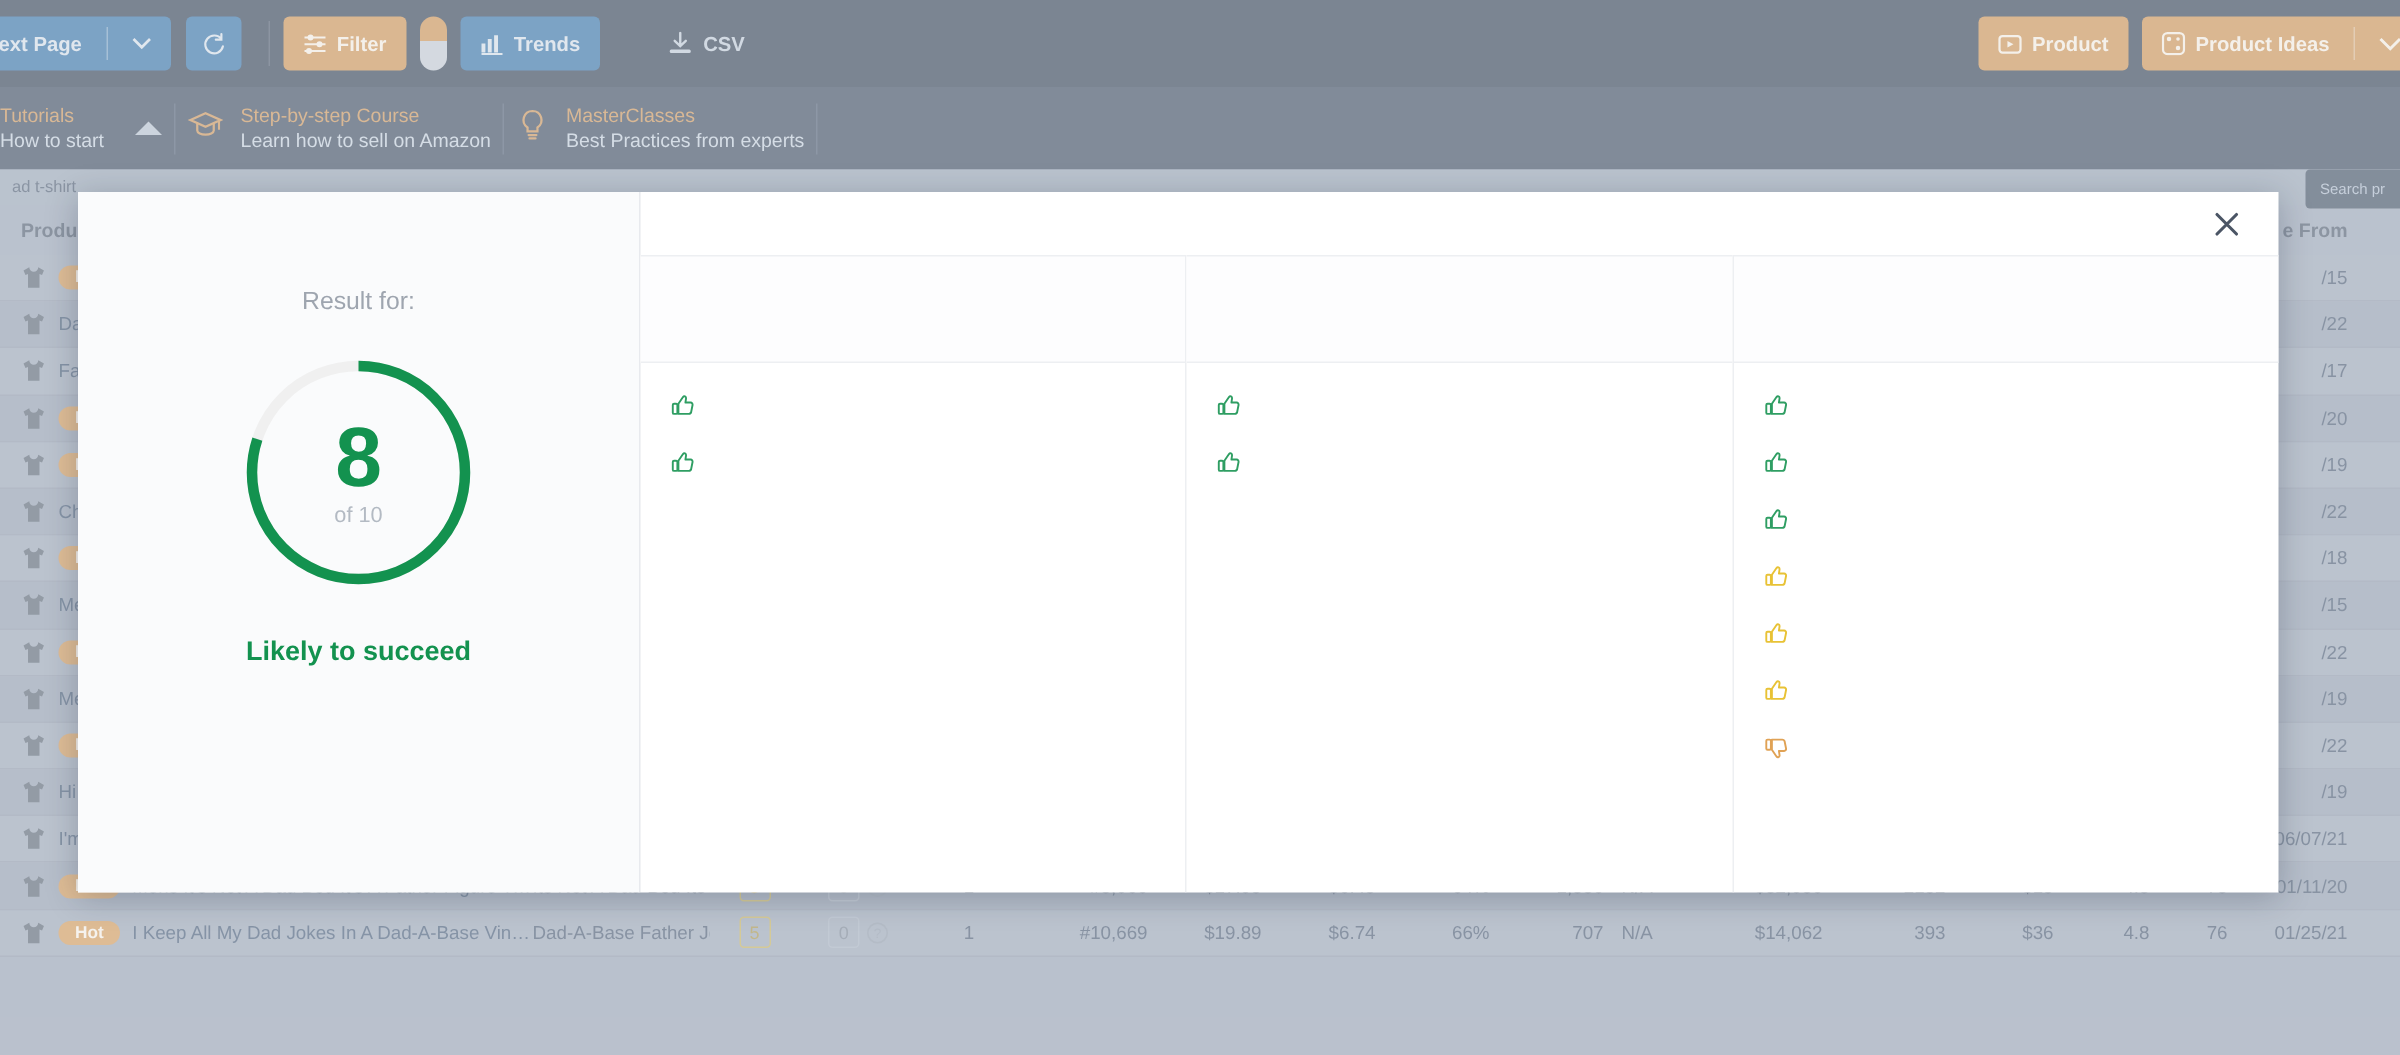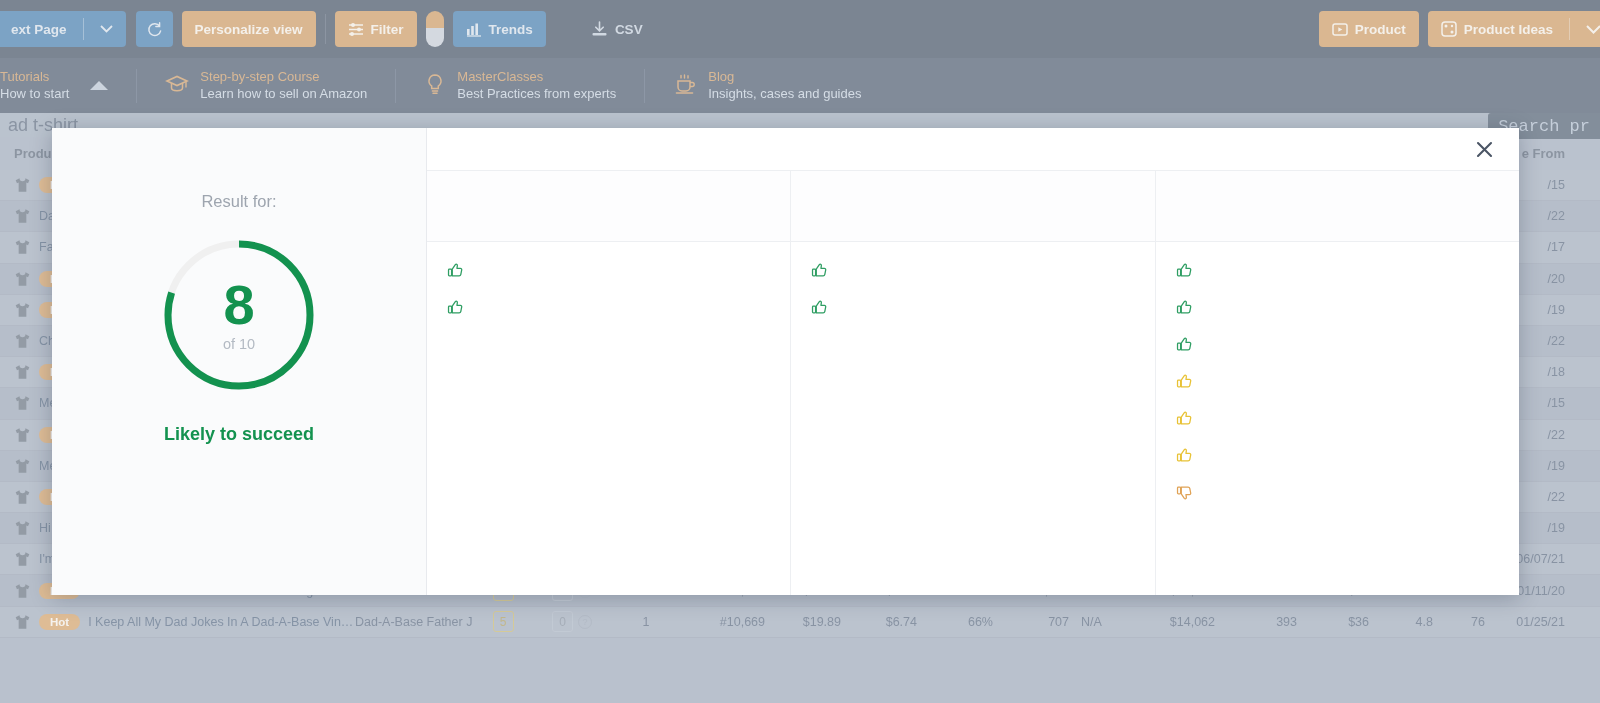--- a/index.html
+++ b/index.html
@@ -12,21 +12,21 @@
   #app { position: relative; width: 1600px; height: 703px; }
 
   
   .bg-layer { position: absolute; inset: 0; }
 
   
   .toolbar {
     position: absolute; top: 0; left: 0; width: 1600px; height: 58px;
     background: #2e3b4e;
     display: flex; align-items: center; gap: 0;
-    padding-left: 12px;
+    padding-left: 0;
   }
   .tb-btn {
     display: flex; align-items: center; gap: 7px;
     height: 36px; border-radius: 4px; padding: 0 13px;
     font-size: 13.5px; font-weight: bold; color: #dbe3ec;
     white-space: nowrap;
   }
   .tb-blue { background: #2f6ea5; }
   .tb-orange { background: #d0914c; color: #fdf3e6; }
   .tb-plain { background: transparent; color: #c2ccd8; }
@@ -39,40 +39,39 @@
   .tb-ico { display: inline-block; line-height: 0; }
   .tb-two { line-height: 1.18; text-align: center; font-size: 12.5px; }
   .caret-sep { width:1px; height:22px; background:rgba(255,255,255,.35); margin:0 9px; }
 
   
   .subbar {
     position: absolute; top: 58px; left: 0; width: 1600px; height: 55px;
     background: #38465a;
     display: flex; align-items: center;
   }
-  .sb-item { display: flex; align-items: center; gap: 11px; padding: 0 28px; height: 55px; }
+  .sb-item { display: flex; align-items: center; gap: 11px; padding: 0 8px; height: 55px; }
   .sb-txt { line-height: 1.3; }
   .sb-t1 { font-size: 13px; color: #cf9354; }
   .sb-t2 { font-size: 13px; color: #c8d2de; }
   .sb-div { width: 1px; height: 34px; background: #4d5b70; }
   .sb-icon { color: #cf9354; }
   .tri-up {
     width:0;height:0;border-left:9px solid transparent;border-right:9px solid transparent;
     border-bottom:9px solid #b9c3d0; margin-left: 10px;
   }
 
   
   .tbl-wrap { position: absolute; top: 113px; left: 0; width: 1600px; height: 590px; background: #98a2b3; }
   .tabstrip { height: 24px; background:#9aa5b6; display:flex; align-items:center; padding-left: 0; }
-  .tab-label { font-size: 18px; color:#48566b; padding: 0 8px; }
+  .tab-label { font-size: 11px; color:#48566b; padding: 0 8px; }
   .search-pill {
     position:absolute; top:113px; right:0; height:26px; background:#3c4a5e;
-    color:#aebbcb; font-size:17px; display:flex;align-items:center; padding: 0 10px;
+    color:#aebbcb; font-size:10px; display:flex;align-items:center; padding: 0 10px;
     border-radius: 3px 0 0 3px;
-    font-family: Liberation Mono, monospace;
   }
   .tbl-head {
     display:flex; align-items:center; height:33px; font-size:13px; color:#4b5769;
     background:#9aa4b5; font-weight:600;
   }
   .row {
     display:flex; align-items:center; height:31.2px; font-size:12.5px; color:#44546c;
     border-bottom: 1px solid #8d97a8;
   }
   .row.alt { background: #939dae; }
@@ -173,23 +172,20 @@
       <div class="tb-btn tb-blue" style="padding:0 10px;">
         <span class="tb-ico">
           <svg width="17" height="17" viewBox="0 0 20 20">
               <path d="M16 6a7 7 0 10 1.2 5.6M16 2v4.4h-4.4" stroke="#dbe3ec" stroke-width="1.7" fill="none" stroke-linecap="round"></path>
             </svg>
         </span>
       </div>
 
       <div style="width:9px"></div>
 
-      <div class="tb-btn tb-orange">
-        <span>Personalize view</span>
-      </div>
 
       <div class="tb-sep"></div>
 
       <div class="tb-btn tb-orange">
         <span class="tb-ico">
           <svg width="16" height="15" viewBox="0 0 16 15">
             <g stroke="#fdf3e6" stroke-width="1.4">
                 <path d="M1 3h14M1 7.5h14M1 12h14"></path>
               </g>
             <g fill="#fdf3e6">
@@ -301,34 +297,20 @@
               <path d="M8.4 19h5.2M9 21.3h4" stroke="#cf9354" stroke-width="1.5" stroke-linecap="round"></path>
             </svg>
         </span>
         <div class="sb-txt">
           <div class="sb-t1">MasterClasses</div>
           <div class="sb-t2">Best Practices from experts</div>
         </div>
       </div>
       <div class="sb-div"></div>
 
-      <div class="sb-item">
-        <span class="sb-icon">
-          <svg width="24" height="24" viewBox="0 0 24 24">
-              <path d="M5 9h12v6a4 4 0 01-4 4H9a4 4 0 01-4-4z" fill="none" stroke="#cf9354" stroke-width="1.5"></path>
-              <path d="M17 10.5h2.2a2 2 0 010 4H17" fill="none" stroke="#cf9354" stroke-width="1.4"></path>
-              <path d="M8 3.5v2.4M11.5 3v3M15 3.8v2.2" stroke="#cf9354" stroke-width="1.4" stroke-linecap="round"></path>
-              <path d="M3.5 21h16" stroke="#cf9354" stroke-width="1.6" stroke-linecap="round"></path>
-            </svg>
-        </span>
-        <div class="sb-txt">
-          <div class="sb-t1">Blog</div>
-          <div class="sb-t2">Insights, cases and guides</div>
-        </div>
-      </div>
     </div>
 
     <div class="tbl-wrap">
       <div class="tabstrip">
         <span class="tab-label">ad t-shirt</span>
       </div>
       <div class="tbl-head">
         <div class="c-prod">Product</div>
         <div class="c-brand"></div>
           <div class="c-score"></div>

